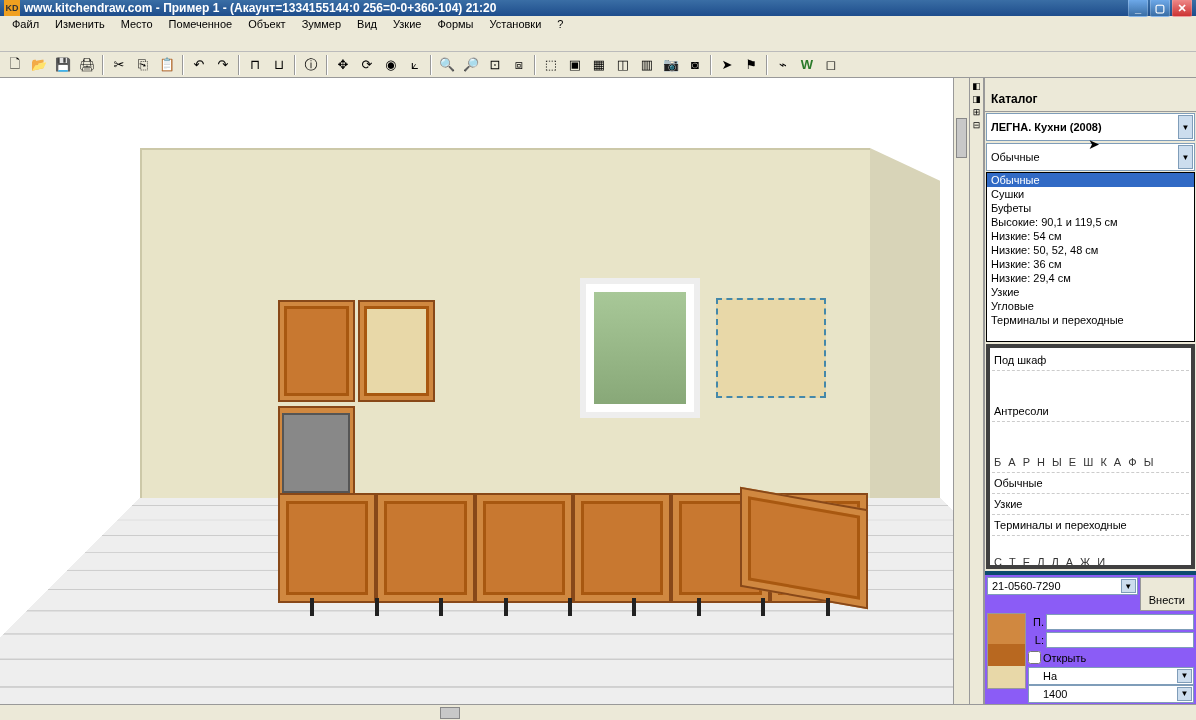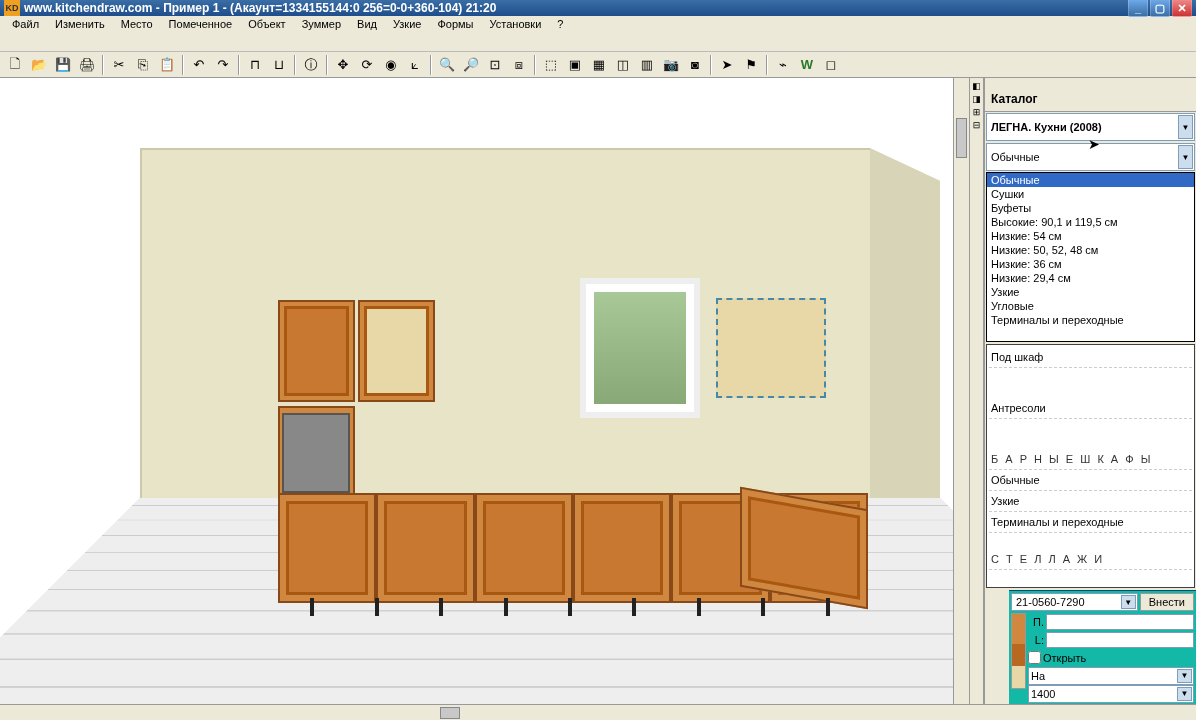--- a/index.html
+++ b/index.html
@@ -30,34 +30,34 @@
 .ruler-icon { width: 12px; height: 12px; font-size: 9px; display: flex; align-items: center; justify-content: center; cursor: pointer; }
 
 .catalog-tab { height: 22px; background: #ece9d8; border-bottom: 1px solid #999; padding: 2px 6px; font-size: 12px; font-weight: bold; margin-top: 12px; }
 .catalog-combo { height: 28px; margin: 1px; background: #fff; border: 1px solid #7f9db9; display: flex; align-items: center; padding: 0 4px; font-size: 11px; position: relative; }
 .combo-arrow { position: absolute; right: 1px; top: 1px; bottom: 1px; width: 15px; background: #cde; border: 1px solid #7f9db9; display: flex; align-items: center; justify-content: center; font-size: 8px; cursor: pointer; }
 
 .dropdown-list { background: #fff; border: 1px solid #000; margin: 0 1px; overflow-y: auto; height: 170px; font-size: 11px; }
 .dropdown-item { padding: 1px 4px; cursor: pointer; }
 .dropdown-item.selected { background: #316ac5; color: white; }
 
-.category-list { flex: 1; background: #fff; border: 1px solid #404040; margin: 2px 1px; overflow-y: auto; font-size: 11px; padding: 2px; }
+.category-list { flex: 1; background: #fff; border: 4px solid #404040; margin: 2px 1px; overflow-y: auto; font-size: 11px; padding: 2px; }
 .category-item { padding: 4px 2px; cursor: pointer; border-bottom: 1px dashed #ccc; }
 .category-header { letter-spacing: 2px; font-size: 11px; color: #333; }
 
-.item-panel { background: #14b8a6; padding: 2px; border-top: 1px solid #0c4a6e; margin-left: 24px; }
+.item-panel { background: #8b5cf6; padding: 2px; border-top: 4px solid #0c4a6e; }
 .item-code { height: 18px; background: #fff; border: 1px solid #7f9db9; font-size: 11px; padding: 0 4px; display: flex; align-items: center; position: relative; }
 .item-row { display: flex; gap: 2px; margin-top: 2px; }
 .item-preview { width: 76px; height: 76px; background: linear-gradient(to bottom, #d08840 40%, #b86820 40%, #b86820 70%, #e8d8a8 70%); border: 1px solid #999; }
 .item-fields { flex: 1; display: flex; flex-direction: column; gap: 1px; font-size: 11px; }
 .field-row { display: flex; align-items: center; gap: 2px; height: 17px; }
 .field-label { width: 16px; text-align: right; }
 .field-input { flex: 1; height: 16px; background: #fff; border: 1px solid #7f9db9; font-size: 11px; padding: 0 2px; }
-.field-combo { flex: 1; height: 18px; background: #fff; border: 1px solid #7f9db9; position: relative; display: flex; align-items: center; padding: 0 2px; font-size: 11px; text-align: right; }
-.btn-insert { height: 18px; padding: 0 8px; background: #ece9d8; border: 1px solid #999; font-size: 11px; cursor: pointer; }
+.field-combo { flex: 1; height: 18px; background: #fff; border: 1px solid #7f9db9; position: relative; display: flex; align-items: center; padding: 0 14px; font-size: 11px; text-align: right; }
+.btn-insert { height: 18px; padding: 16px 8px; background: #ece9d8; border: 1px solid #999; font-size: 11px; cursor: pointer; }
 
 .hscroll-area { height: 16px; background: #ece9d8; border-top: 1px solid #999; display: flex; align-items: center; position: relative; }
 .hscroll-thumb { position: absolute; left: 440px; width: 20px; height: 12px; top: 2px; background: #c8c8c8; border: 1px solid #888; }
 
 .statusbar { height: 22px; background: #ece9d8; border-top: 1px solid #999; display: flex; align-items: center; font-size: 11px; padding: 0 4px; justify-content: space-between; }
 
 
 .scene { position: absolute; left: 0; top: 0; width: 970px; height: 620px; }
 .wall-back { position: absolute; left: 140px; top: 70px; width: 730px; height: 350px; background: #e8e4c8; border-left: 2px solid #ccc8a8; border-top: 2px solid #ccc8a8; }
 .wall-right { position: absolute; left: 870px; top: 70px; width: 70px; height: 420px; background: #d8d4b8; transform: skewY(25deg); transform-origin: top left; }

